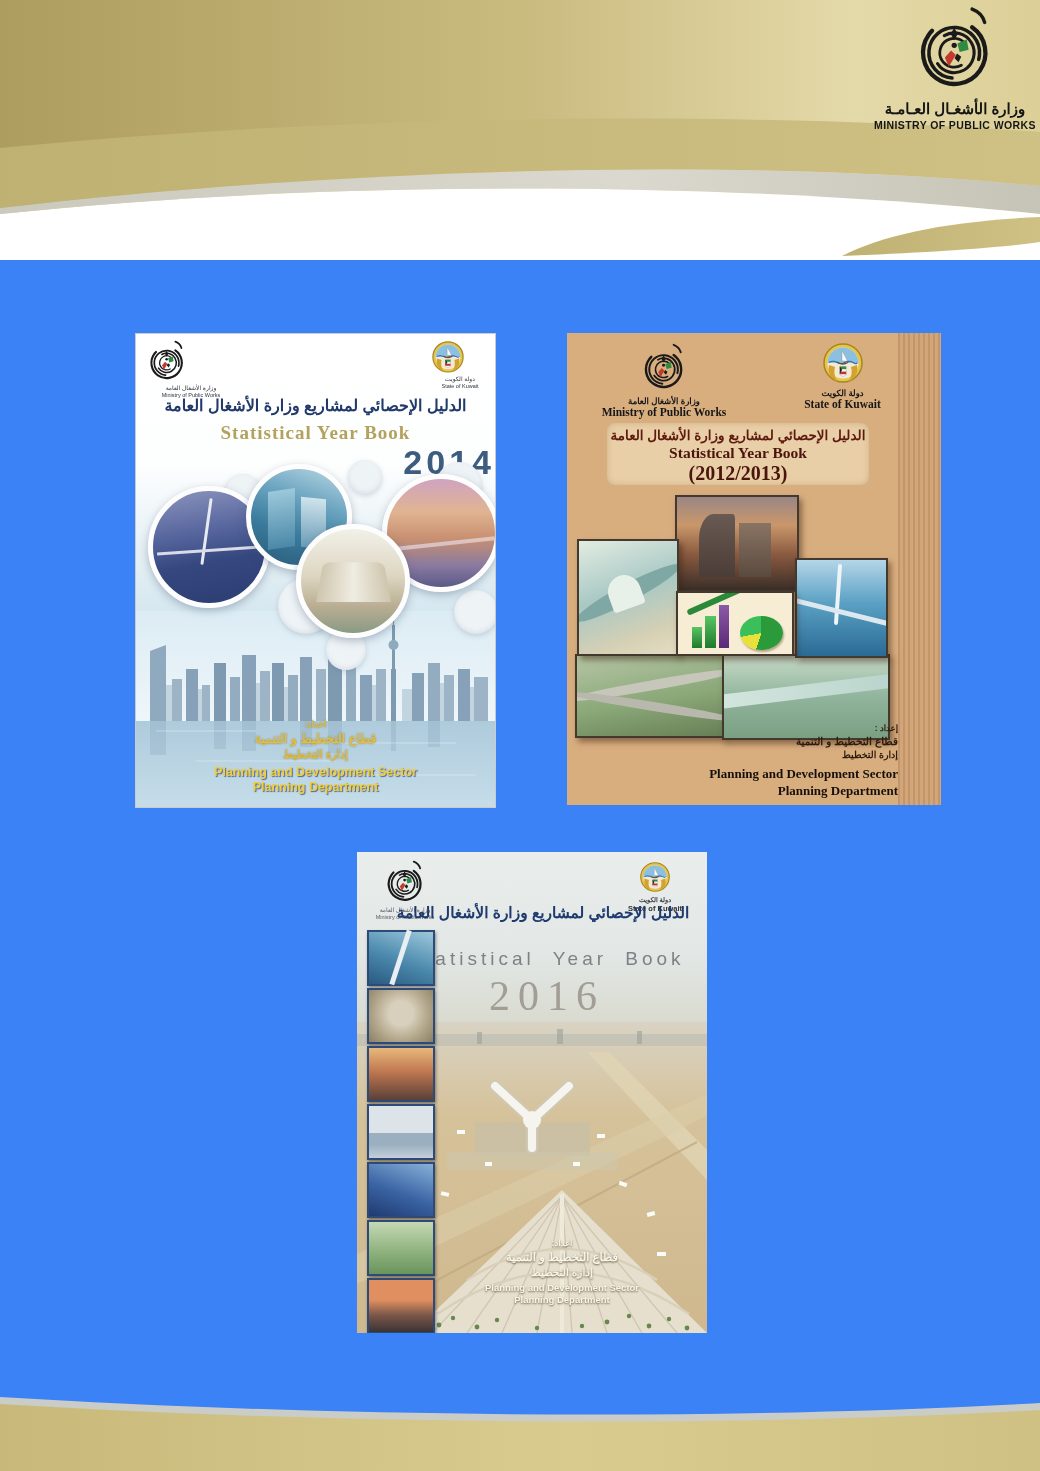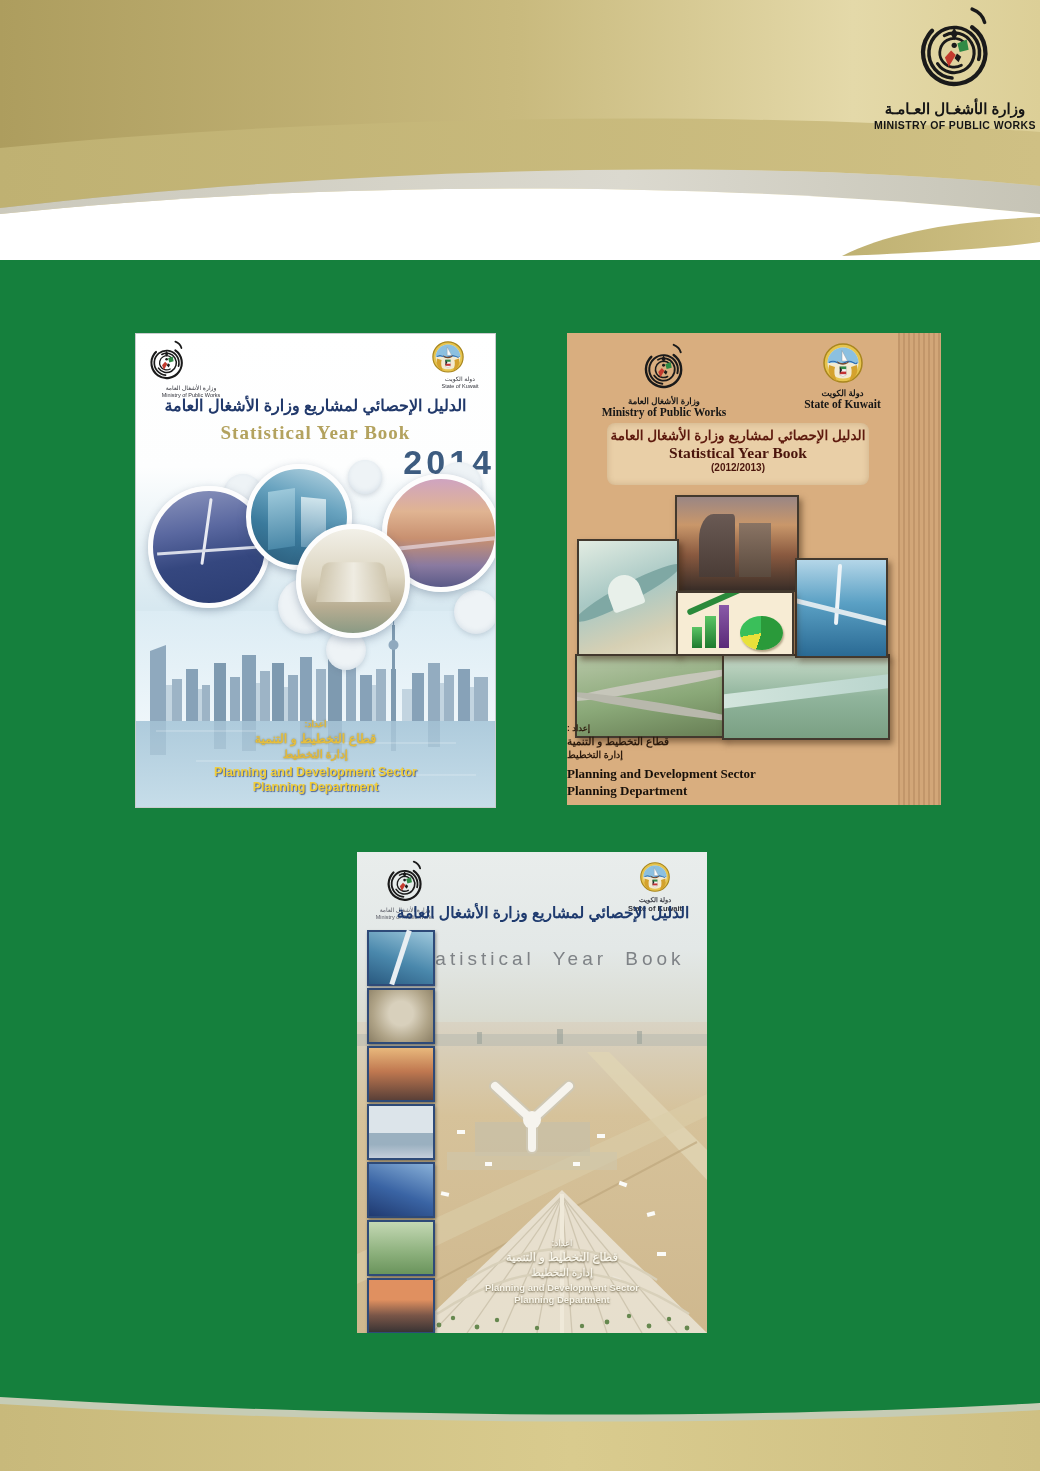--- a/index.html
+++ b/index.html
@@ -1,16 +1,16 @@
 <!DOCTYPE html>
 <html><head>
 <meta charset="utf-8">
 <style>
   html,body{margin:0;padding:0;background:#ffffff;}
-  #page{position:relative;width:1040px;height:1471px;background:#15803d;overflow:hidden;
+  #page{position:relative;width:1040px;height:1471px;background:#3b82f6;overflow:hidden;
         font-family:"Liberation Sans", sans-serif;}
   .abs{position:absolute;}
   svg{display:block;}
 
   
   #header-svg{position:absolute;left:0;top:0;}
   #footer-svg{position:absolute;left:0;top:1391px;}
   #mpw-header-logo{position:absolute;left:872px;top:6px;width:166px;text-align:center;}
   #mpw-header-logo svg{margin:0 auto;}
   .hdr-ar{font-size:15px;font-weight:bold;color:#151515;margin-top:2px;direction:rtl;letter-spacing:1px;}
@@ -68,21 +68,21 @@
   #b2-logo{left:6px;top:10px;width:182px;text-align:center;}
   #b2-logo .b2-ar{font-size:8.5px;font-weight:bold;color:#161616;direction:rtl;margin-top:1px;}
   #b2-logo .b2-en{font-family:"Liberation Serif",serif;font-size:11.5px;font-weight:bold;color:#161616;}
   #b2-emblem{left:208px;top:10px;width:135px;text-align:center;}
   #b2-emblem .b2-ar{font-size:8.5px;font-weight:bold;color:#161616;direction:rtl;margin-top:1px;}
   #b2-emblem .b2-en{font-family:"Liberation Serif",serif;font-size:11.5px;font-weight:bold;color:#161616;}
   #b2-plate{left:40px;top:90px;width:262px;height:62px;background:#e9cfa7;border-radius:8px;
     box-shadow:inset 0 0 6px rgba(120,80,40,.25);text-align:center;}
   .b2p-ar{font-size:13.5px;font-weight:bold;color:#5e1a0e;direction:rtl;margin-top:4px;}
   .b2p-en{font-family:"Liberation Serif",serif;font-size:15.5px;font-weight:bold;color:#4a150c;margin-top:1px;}
-  .b2p-yr{font-family:Liberation Sans, sans-serif;font-size:10px;font-weight:bold;color:#4a150c;}
+  .b2p-yr{font-family:Liberation Serif, serif;font-size:20px;font-weight:bold;color:#4a150c;}
   .b2img{position:absolute;border:2px solid #43392e;box-shadow:3px 4px 6px rgba(60,35,15,.5);overflow:hidden;}
   .b2img span{position:absolute;display:block;}
   #i-building{left:108px;top:162px;width:120px;height:93px;z-index:2;
     background:linear-gradient(180deg,#9a8684 0%,#c9976a 30%,#8a5a40 62%,#3a2e28 100%);}
   #i-building .s1{left:18%;top:18%;width:30%;height:68%;background:linear-gradient(180deg,#6a5a54,#4a3c36);border-radius:40% 8% 0 0;}
   #i-building .s2{left:52%;top:28%;width:26%;height:58%;background:linear-gradient(180deg,#8a7464,#5a4a3e);}
   #i-airport{left:10px;top:206px;width:98px;height:113px;z-index:3;
     background:linear-gradient(160deg,#e2ece2 0%,#a8c8c4 45%,#d6d0b4 80%,#e4ddc4 100%);}
   #i-airport .s1{left:-10%;top:38%;width:120%;height:16%;background:#7fa8a4;transform:rotate(-28deg);border-radius:50%;}
   #i-airport .s2{left:30%;top:30%;width:34%;height:30%;background:#e8f0ea;border-radius:50% 50% 10% 10%;transform:rotate(-20deg);}
@@ -98,21 +98,21 @@
     background:linear-gradient(180deg,#b4d6e8 0%,#5aa0c4 45%,#2a6a94 100%);}
   #i-bridge .s1{left:44%;top:4%;width:4%;height:64%;background:#eef4f8;border-radius:2px;transform:rotate(4deg);}
   #i-bridge .s2{left:-6%;top:52%;width:115%;height:5%;background:#dce8ee;transform:rotate(14deg);}
   #i-highway{left:8px;top:321px;width:145px;height:80px;z-index:2;
     background:linear-gradient(170deg,#b6c6a6 0%,#8aa878 55%,#687f55 100%);}
   #i-highway .s1{left:-10%;top:30%;width:125%;height:13%;background:#c6c6ba;border-radius:50%;transform:rotate(-10deg);}
   #i-highway .s2{left:-8%;top:58%;width:122%;height:11%;background:#b8b8ac;border-radius:50%;transform:rotate(9deg);}
   #i-water{left:155px;top:321px;width:164px;height:82px;z-index:2;
     background:linear-gradient(180deg,#c6dac8 0%,#90b49c 50%,#7aa083 100%);}
   #i-water .s1{left:-6%;top:34%;width:115%;height:17%;background:linear-gradient(90deg,#d4e6de,#b8d4cc);transform:rotate(-7deg);}
-  #b2-credits{position:absolute;left:0;top:390px;width:331px;text-align:left;z-index:6;}
+  #b2-credits{position:absolute;left:0;top:390px;width:331px;text-align:right;z-index:6;}
   .b2c-ar1{font-size:8.5px;font-weight:bold;color:#2e1c0e;direction:rtl;}
   .b2c-ar2{font-size:10.5px;font-weight:bold;color:#2e1c0e;direction:rtl;margin-top:2px;}
   .b2c-ar3{font-size:9.5px;font-weight:bold;color:#2e1c0e;direction:rtl;margin-top:2px;}
   .b2c-en1{font-family:"Liberation Serif",serif;font-size:13px;font-weight:bold;color:#17100a;margin-top:6px;}
   .b2c-en2{font-family:"Liberation Serif",serif;font-size:13px;font-weight:bold;color:#17100a;margin-top:1px;}
 
   
   #book3{left:357px;top:852px;width:350px;height:481px;
     background:linear-gradient(180deg,#e9edec 0%,#e3e8e7 20%,#dadcd2 34%,#d6cbb0 50%,#cfc0a0 62%,#cbbb9a 100%);}
   #b3-logo{left:10px;top:8px;width:76px;text-align:center;}
@@ -475,20 +475,21 @@
     </div>
     <div id="b3-emblem" class="abs">
       <svg width="30" height="33" viewBox="0 0 40 44" style="margin:0 auto">
           <use href="#kwg"></use>
         </svg>
       <div class="b3-ar">دولة الكويت</div>
       <div class="b3-en">State of Kuwait</div>
     </div>
     <div id="b3-title-ar" class="abs">الدليل الإحصائي لمشاريع وزارة الأشغال العامة</div>
     <div id="b3-title-en" class="abs">Statistical  Year  Book</div>
+    <div id="b3-year" class="abs">2016</div>
 
     <span id="t1" class="thumb">
         <i></i>
       </span>
     <span id="t2" class="thumb"></span>
     <span id="t3" class="thumb"></span>
     <span id="t4" class="thumb"></span>
     <span id="t5" class="thumb"></span>
     <span id="t6" class="thumb"></span>
     <span id="t7" class="thumb"></span>

